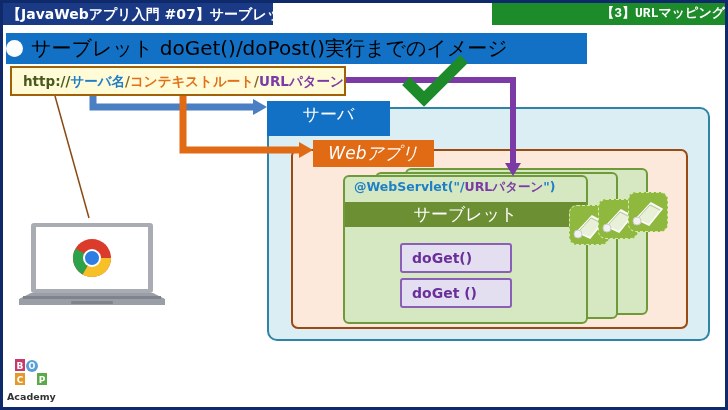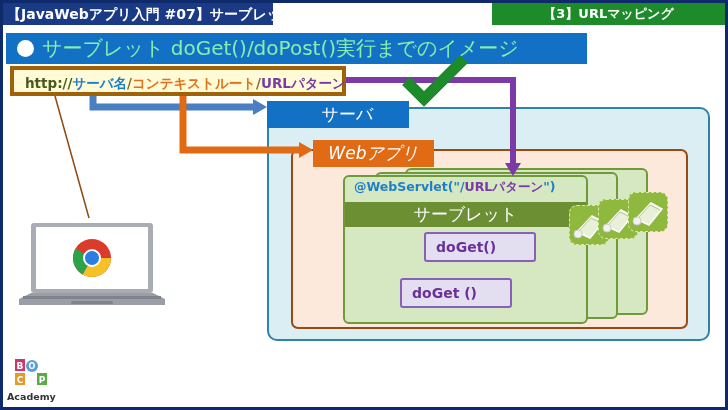--- a/index.html
+++ b/index.html
@@ -1,48 +1,48 @@
 <!DOCTYPE html>
 <html><head>
 <meta charset="utf-8">
 <style>
   html, body { margin:0; padding:0; }
   body { width:728px; height:410px; overflow:hidden; background:#0f2a6b; font-family:"DejaVu Sans","Liberation Sans",sans-serif; }
   .slide { position:absolute; left:3px; top:3px; width:722px; height:404px; background:#ffffff; overflow:hidden; }
   .abs { position:absolute; }
 
   .hdr-left { left:0; top:0; width:270px; height:22px; background:#1a3a86; color:#fff; font-size:14px; font-weight:bold; line-height:22px; padding-left:4px; box-sizing:border-box; white-space:nowrap; }
-  .hdr-right { left:489px; top:0; width:233px; height:22px; background:#1e8b2b; color:#fff; font-size:13px; font-weight:bold; line-height:22px; text-align:center; }
+  .hdr-right { left:489px; top:0; width:233px; height:22px; background:#1e8b2b; color:#fff; font-size:13px; font-weight:bold; line-height:22px; text-align:right;font-family:Liberation Mono, monospace; }
 
-  .title-bar { left:3px; top:30px; width:581px; height:31px; background:#1271c4; color:#86efac; font-size:20px; line-height:31px; padding-left:11px; box-sizing:border-box; white-space:nowrap; }
+  .title-bar { left:3px; top:30px; width:581px; height:31px; background:#1271c4; color:#000000; font-size:20px; line-height:31px; padding-left:0; box-sizing:border-box; white-space:nowrap; }
   .title-bullet { display:inline-block; width:17px; height:17px; border-radius:50%; background:#fff; vertical-align:-2px; margin-right:8px; }
 
-  .url-box { left:7px; top:63px; width:336px; height:30px; background:#fffbd7; border:4px solid #a16207; box-sizing:border-box; font-size:13.5px; line-height:26px; padding-left:11px; white-space:nowrap; font-weight:bold; }
+  .url-box { left:7px; top:63px; width:336px; height:30px; background:#fffbd7; border:2px solid #a16207; box-sizing:border-box; font-size:13.5px; line-height:26px; padding-left:11px; white-space:nowrap; font-weight:bold; }
   .u-proto { color:#4a5a1e; }
   .u-server { color:#1f7fc6; }
   .u-ctx { color:#e0711a; }
   .u-pat { color:#7b3aa6; }
   .u-slash { color:#8a6a2a; }
 
   .server-box { left:264px; top:104px; width:443px; height:234px; background:#dbeef3; border:2px solid #2e84a4; border-radius:10px; box-sizing:border-box; }
-  .server-label { left:264px; top:98px; width:123px; height:27px; background:#1271c4; color:#fff; font-size:17px; line-height:27px; text-align:center;padding-left:19px; }
+  .server-label { left:264px; top:98px; width:123px; height:35px; background:#1271c4; color:#fff; font-size:17px; line-height:27px; text-align:center; }
 
   .webapp-box { left:288px; top:146px; width:397px; height:180px; background:#fde9dc; border:2px solid #9a4a12; border-radius:7px; box-sizing:border-box; }
   .webapp-label { left:310px; top:137px; width:121px; height:27px; background:#e06b14; color:#fff; font-size:17px; line-height:27px; text-align:center;font-style:italic; }
 
   .servlet-card { background:#d5e8c1; border:2px solid #6f9a3a; border-radius:6px; box-sizing:border-box; }
   .card3 { left:402px; top:165px; width:243px; height:147px; }
   .card2 { left:372px; top:169px; width:243px; height:147px; }
   .card1 { left:340px; top:172px; width:245px; height:149px; }
   .annotation { left:351px; top:176px; font-size:12.5px; font-weight:bold; color:#1f7fc6; white-space:nowrap; }
   .annotation .pat { color:#7b3aa6; }
   .servlet-band { left:342px; top:199px; width:241px; height:25px; background:#6c8f34; color:#ffffff; font-size:17px; line-height:25px; text-align:center; }
 
   .method-btn { width:112px; height:30px; background:#e4dff0; border:2px solid #8a5fb8; border-radius:3px; box-sizing:border-box; color:#6a2f9a; font-size:14px; font-weight:bold; line-height:26px; padding-left:10px; }
-  .m-get { left:397px; top:229px;margin-left:24px; }
+  .m-get { left:397px; top:240px; }
   .m-post { left:397px; top:275px; }
 
   .doc-icon { width:40px; height:40px; background:#8fb83e; border:1px dashed #d9e9a8; border-radius:8px; box-sizing:border-box; }
   .doc-icon svg { display:block; }
   .d1 { left:566px; top:202px; }
   .d2 { left:595px; top:196px; }
   .d3 { left:625px; top:189px; }
 
   svg.overlay { position:absolute; left:0; top:0; }
 

